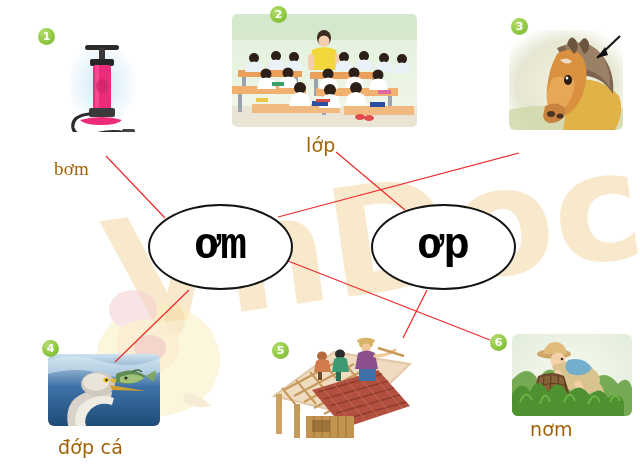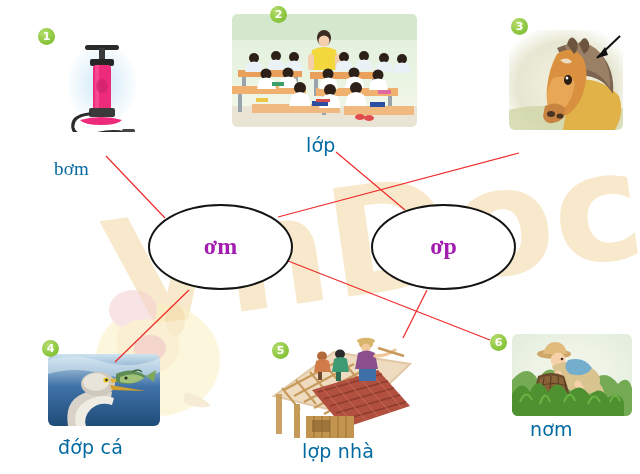--- a/index.html
+++ b/index.html
@@ -46,24 +46,24 @@
     position: absolute;
     z-index: 4;
     border: 2.5px solid #141414;
     border-radius: 50%;
     background: #ffffff;
     display: flex;
     align-items: center;
     justify-content: center;
   }
   .bubble span {
-    font-family: Liberation Serif, serif;
-    font-size: 24px;
+    font-family: Liberation Mono, monospace;
+    font-size: 44px;
     font-weight: 600;
-    color: #a21caf;
+    color: #000000;
     letter-spacing: 0px;
     line-height: 1;
     margin-top: -2px;
   }
   #bubble-om { left: 148px; top: 204px; width: 141px; height: 82px; }
   #bubble-op { left: 371px; top: 204px; width: 141px; height: 82px; }
 
   
   .card {
     position: absolute;
@@ -87,21 +87,21 @@
     line-height: 17px;
     text-align: center;
     z-index: 6;
   }
 
   .caption {
     position: absolute;
     z-index: 5;
     font-family: "DejaVu Sans", "Liberation Sans", sans-serif;
     font-size: 19px;
-    color: #0369a1;
+    color: #a16207;
     white-space: nowrap;
     letter-spacing: .2px;
   }
 </style>
 </head>
 <body>
 
 <div id="page">
 
   <svg class="watermark" viewBox="0 0 640 474">
@@ -427,21 +427,20 @@
           <ellipse cx="106" cy="14" rx="7" ry="5" fill="#d8b36a"></ellipse>
           <ellipse cx="106" cy="11" rx="9" ry="3.2" fill="#d8b36a"></ellipse>
           <circle cx="106" cy="18" r="4.5" fill="#f0c99b"></circle>
           <path d="M98 23 q9 -5 17 0 l3 16 h-23z" fill="#8b4f8e"></path>
           <rect x="99" y="39" width="17" height="12" fill="#3f6fa8"></rect>
           <path d="M115 26 q12 0 20 -6" stroke="#f0c99b" stroke-width="3.4" fill="none" stroke-linecap="round"></path>
           <line x1="118" y1="18" x2="144" y2="26" stroke="#c79a5c" stroke-width="2.6"></line>
         </g>
       </svg>
     </div>
-    <div class="caption" style="left:46px; top:110px;">lợp nhà</div>
   </div>
 
   <div class="card" style="left:490px; top:330px;">
     <div class="badge" style="left:0px; top:4px; z-index:7;">6</div>
     <div class="thumb" style="margin-left:20px; margin-top:2px;">
       <svg width="124" height="86" viewBox="0 0 124 86">
         <defs>
           <radialGradient id="nbg" cx="50%" cy="45%" r="62%">
             <stop offset="0%" stop-color="#f6f8ee"></stop>
             <stop offset="100%" stop-color="#e4eedd"></stop>

